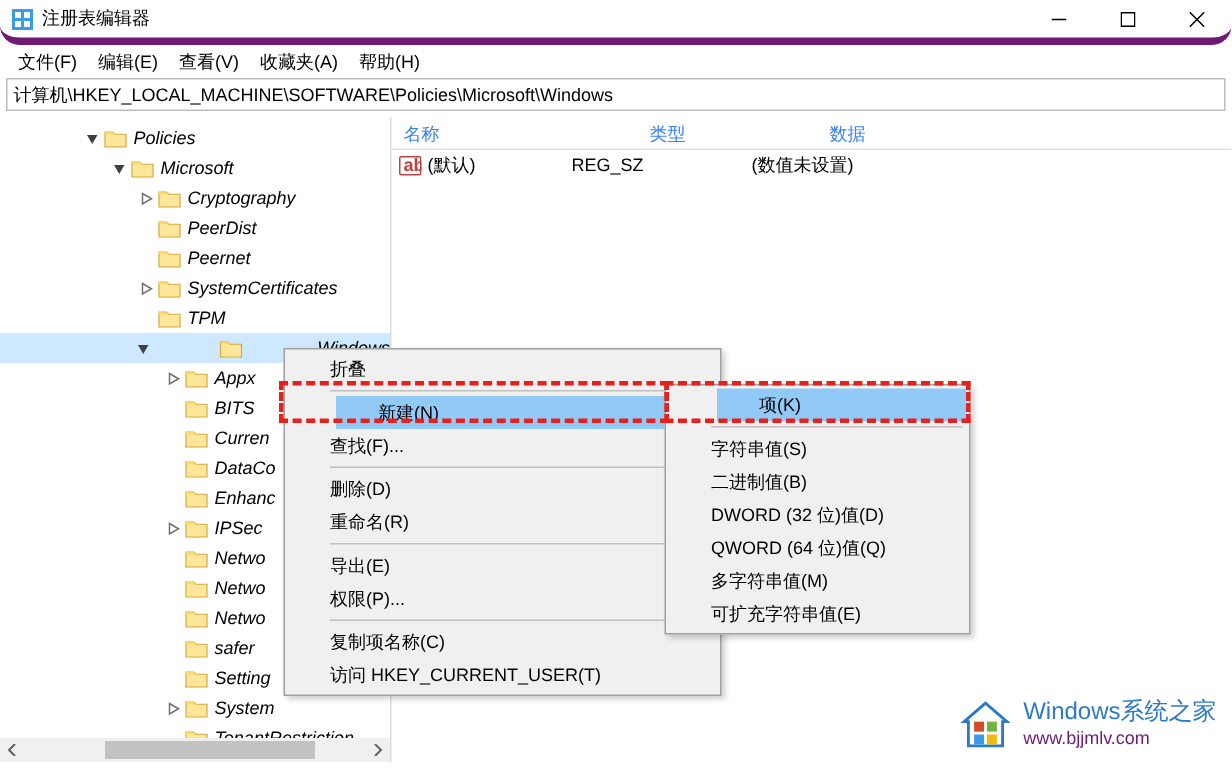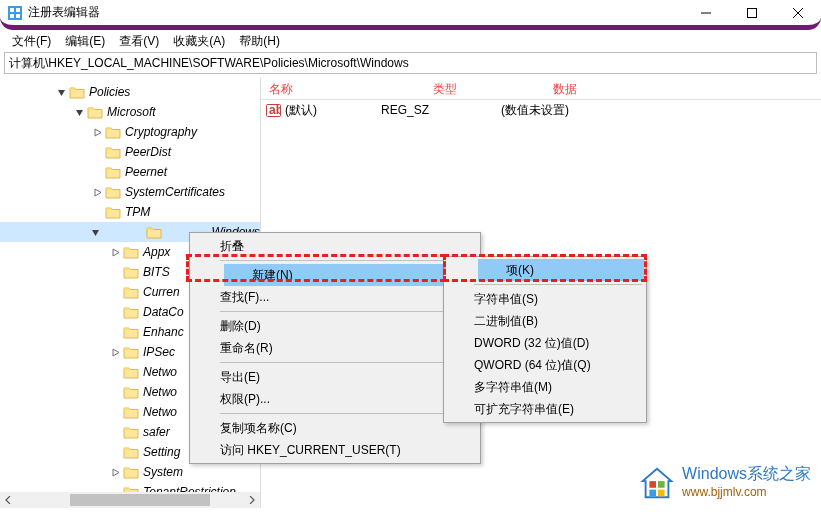--- a/index.html
+++ b/index.html
@@ -28,21 +28,21 @@
   .expander { width: 14px; height: 14px; display: flex; align-items: center; justify-content: center; margin-right: 1px; }
   .expander.none { visibility: hidden; }
   .expander svg { width: 9px; height: 9px; }
   .folder-icon { width: 16px; height: 14px; margin-right: 4px; display: flex; align-items: center; }
   .folder-icon svg { width: 16px; height: 14px; }
   .tree-label { font-size: 12px; }
   .tree-row.selected { background: #cde8ff; gap: 45px; }
   .tree-row.selected .tree-label { background: #cde8ff; }
 
   .list-header { display: flex; height: 22px; border-bottom: 1px solid #e0e0e0; }
-  .list-header-col { padding: 3px 8px; font-size: 12px; color: #ef4444; }
+  .list-header-col { padding: 3px 8px; font-size: 12px; color: #3b82f6; }
   .col-name { width: 120px; }
   .col-type { width: 120px; margin-left: 44px; }
   .col-data { flex: 1; }
 
   .list-row { display: flex; height: 20px; align-items: center; padding-left: 4px; }
   .list-row .icon { width: 16px; height: 16px; margin-right: 4px; display: flex; align-items: center; justify-content: center; }
   .list-row .icon svg { width: 15px; height: 15px; }
   .list-row .cell { font-size: 12px; }
 
   .ctx-menu { position: absolute; background: #f0f0f0; border: 1px solid #a0a0a0; box-shadow: 2px 2px 4px rgba(0,0,0,0.2); padding: 2px; }
@@ -55,21 +55,21 @@
   .ctx2 { left: 443px; top: 256px; width: 204px; }
 
   .highlight-box { position: absolute; border: 3px dashed #e5201d; pointer-events: none; }
   .hb1 { left: 186px; top: 254px; width: 260px; height: 28px; }
   .hb2 { left: 443px; top: 254px; width: 204px; height: 28px; }
 
   .watermark { position: absolute; right: 10px; bottom: 10px; display: flex; align-items: flex-start; gap: 6px; }
   .wm-logo svg { width: 38px; height: 38px; }
   .wm-text { display: flex; flex-direction: column; }
   .wm-main { font-size: 16px; color: #2c79c7; font-weight: 500; }
-  .wm-sub { font-size: 12px; color: #a16207; }
+  .wm-sub { font-size: 12px; color: #701a75; }
 
   .hscroll { position: absolute; left: 0; bottom: 0; right: 0; height: 16px; background: #f0f0f0; display: flex; align-items: center; }
   .hscroll-arrow { width: 16px; height: 16px; display: flex; align-items: center; justify-content: center; }
   .hscroll-thumb { position: absolute; left: 70px; top: 2px; height: 12px; width: 140px; background: #c2c2c2; }
 </style>
 </head>
 <body>
 
 <div class="titlebar">
   <span class="titlebar-icon">

